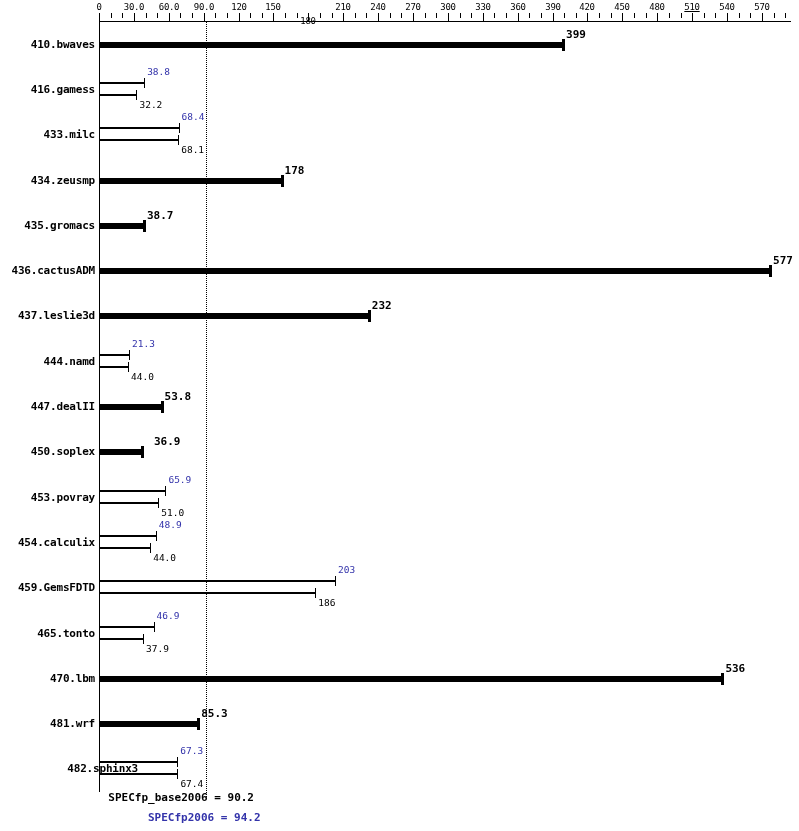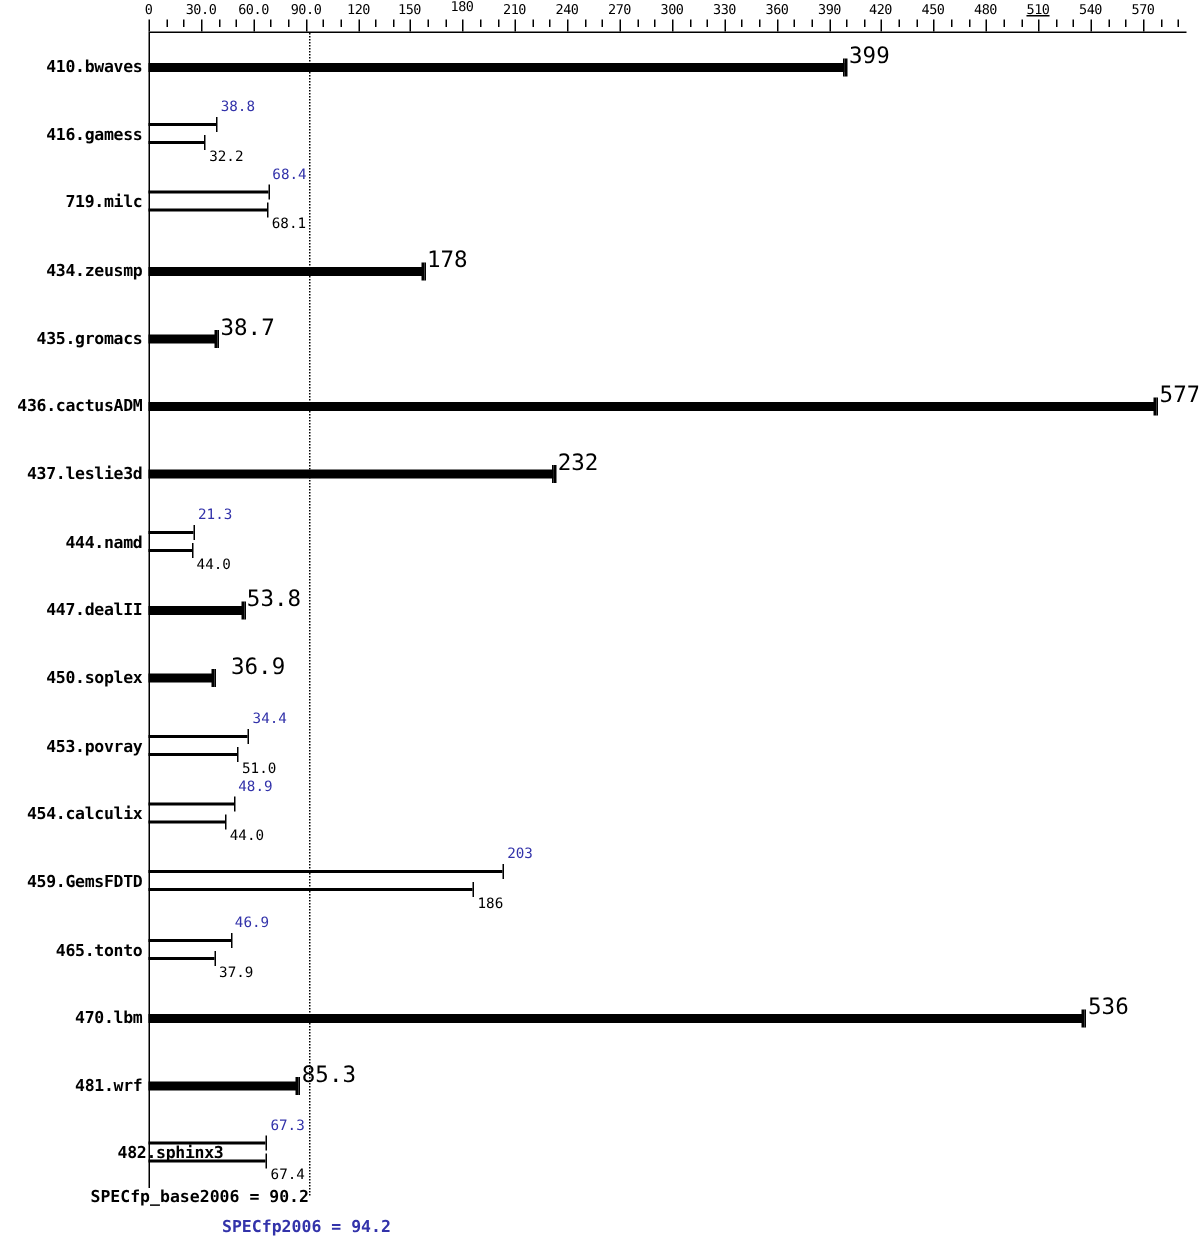--- a/index.html
+++ b/index.html
@@ -79,23 +79,24 @@
     white-space: nowrap;
   }
   .val-base {
     position: absolute;
     font-size: 9.5px;
     color: #000000;
     white-space: nowrap;
   }
   .val-black {
     position: absolute;
-    font-size: 15px;
-    color: #000000;
-    white-space: nowrap;
+    font-size: 11px;
+    color: #000000;
+    white-space: nowrap;
+    font-weight: bold;
   }
 
   
   .footer-base {
     position: absolute;
     font-size: 11px;
     font-weight: bold;
     color: #000000;
     white-space: nowrap;
     text-align: right;
@@ -174,21 +175,21 @@
       <div class="tick" style="left: 762px; top: 13px; height: 8px;"></div>
       <div class="tick" style="left: 774px; top: 13px; height: 5px;"></div>
       <div class="tick" style="left: 785px; top: 13px; height: 5px;"></div>
       <div class="axis-line" style="left: 99px; top: 21px; width: 692px;"></div>
       <div class="axis-label" style="left: 99px; top: 2px;">0</div>
       <div class="axis-label" style="left: 134px; top: 2px;">30.0</div>
       <div class="axis-label" style="left: 169px; top: 2px;">60.0</div>
       <div class="axis-label" style="left: 204px; top: 2px;">90.0</div>
       <div class="axis-label" style="left: 239px; top: 2px;">120</div>
       <div class="axis-label" style="left: 273px; top: 2px;">150</div>
-      <div class="axis-label" style="left: 308px; top: 0;">180</div>
+      <div class="axis-label" style="left: 308px; top: 16px;">180</div>
       <div class="axis-label" style="left: 343px; top: 2px;">210</div>
       <div class="axis-label" style="left: 378px; top: 2px;">240</div>
       <div class="axis-label" style="left: 413px; top: 2px;">270</div>
       <div class="axis-label" style="left: 448px; top: 2px;">300</div>
       <div class="axis-label" style="left: 483px; top: 2px;">330</div>
       <div class="axis-label" style="left: 518px; top: 2px;">360</div>
       <div class="axis-label" style="left: 553px; top: 2px;">390</div>
       <div class="axis-label" style="left: 587px; top: 2px;">420</div>
       <div class="axis-label" style="left: 622px; top: 2px;">450</div>
       <div class="axis-label" style="left: 657px; top: 2px;">480</div>
@@ -204,21 +205,21 @@
       <div class="cap" style="left: 563.047px; top: 38.65px; height: 12px;"></div>
       <div class="cap" style="left: 564.047px; top: 38.65px; height: 12px;"></div>
       <div class="val-black" style="left: 566.047px; top: 27.65px;">399</div>
       <div class="row-label" style="left: 0px; width: 95px; top: 82.95px;">416.gamess</div>
       <div class="bar-peak" style="left: 99px; top: 81.95px; width: 45.1254px; height: 2px;"></div>
       <div class="cap" style="left: 144px; top: 77.95px; height: 10px;"></div>
       <div class="val-peak" style="left: 147.125px; top: 65.95px;">38.8</div>
       <div class="bar-base" style="left: 99px; top: 93.95px; width: 37.4494px; height: 2px;"></div>
       <div class="cap" style="left: 136px; top: 89.95px; height: 10px;"></div>
       <div class="val-base" style="left: 139.449px; top: 98.95px;">32.2</div>
-      <div class="row-label" style="left: 0px; width: 95px; top: 128.25px;">719.milc</div>
+      <div class="row-label" style="left: 0px; width: 95px; top: 128.25px;">433.milc</div>
       <div class="bar-peak" style="left: 99px; top: 127.25px; width: 79.5509px; height: 2px;"></div>
       <div class="cap" style="left: 179px; top: 123.25px; height: 10px;"></div>
       <div class="val-peak" style="left: 181.551px; top: 111.25px;">68.4</div>
       <div class="bar-base" style="left: 99px; top: 139.25px; width: 79.202px; height: 2px;"></div>
       <div class="cap" style="left: 178px; top: 135.25px; height: 10px;"></div>
       <div class="val-base" style="left: 181.202px; top: 144.25px;">68.1</div>
       <div class="row-label" style="left: 0px; width: 95px; top: 173.55px;">434.zeusmp</div>
       <div class="bar-peak" style="left: 99px; top: 177.55px; width: 182.595px; height: 6px;"></div>
       <div class="cap" style="left: 280.595px; top: 174.55px; height: 12px;"></div>
       <div class="cap" style="left: 281.595px; top: 174.55px; height: 12px;"></div>
@@ -257,21 +258,21 @@
       <div class="val-black" style="left: 164.571px; top: 390.05px;">53.8</div>
       <div class="row-label" style="left: 0px; width: 95px; top: 445.35px;">450.soplex</div>
       <div class="bar-peak" style="left: 99px; top: 449.35px; width: 42.9156px; height: 6px;"></div>
       <div class="cap" style="left: 140.916px; top: 446.35px; height: 12px;"></div>
       <div class="cap" style="left: 141.916px; top: 446.35px; height: 12px;"></div>
       <div class="cap" style="left: 142.916px; top: 446.35px; height: 12px;"></div>
       <div class="val-black" style="left: 154px; top: 435.35px;">36.9</div>
       <div class="row-label" style="left: 0px; width: 95px; top: 490.65px;">453.povray</div>
       <div class="bar-peak" style="left: 99px; top: 489.65px; width: 66.4087px; height: 2px;"></div>
       <div class="cap" style="left: 165px; top: 485.65px; height: 10px;"></div>
-      <div class="val-peak" style="left: 168.409px; top: 473.65px;">34.4</div>
+      <div class="val-peak" style="left: 168.409px; top: 473.65px;">65.9</div>
       <div class="bar-base" style="left: 99px; top: 501.65px; width: 59.3143px; height: 2px;"></div>
       <div class="cap" style="left: 158px; top: 497.65px; height: 10px;"></div>
       <div class="val-base" style="left: 161.314px; top: 506.65px;">51.0</div>
       <div class="row-label" style="left: 0px; width: 95px; top: 535.95px;">454.calculix</div>
       <div class="bar-peak" style="left: 99px; top: 534.95px; width: 56.8719px; height: 2px;"></div>
       <div class="cap" style="left: 156px; top: 530.95px; height: 10px;"></div>
       <div class="val-peak" style="left: 158.872px; top: 518.95px;">48.9</div>
       <div class="bar-base" style="left: 99px; top: 546.95px; width: 51.1731px; height: 2px;"></div>
       <div class="cap" style="left: 150px; top: 542.95px; height: 10px;"></div>
       <div class="val-base" style="left: 153.173px; top: 551.95px;">44.0</div>
@@ -294,28 +295,28 @@
       <div class="cap" style="left: 721.382px; top: 672.85px; height: 12px;"></div>
       <div class="cap" style="left: 722.382px; top: 672.85px; height: 12px;"></div>
       <div class="cap" style="left: 723.382px; top: 672.85px; height: 12px;"></div>
       <div class="val-black" style="left: 725.382px; top: 661.85px;">536</div>
       <div class="row-label" style="left: 0px; width: 95px; top: 717.15px;">481.wrf</div>
       <div class="bar-peak" style="left: 99px; top: 721.15px; width: 99.2061px; height: 6px;"></div>
       <div class="cap" style="left: 197.206px; top: 718.15px; height: 12px;"></div>
       <div class="cap" style="left: 198.206px; top: 718.15px; height: 12px;"></div>
       <div class="cap" style="left: 199.206px; top: 718.15px; height: 12px;"></div>
       <div class="val-black" style="left: 201.206px; top: 707.15px;">85.3</div>
-      <div class="row-label" style="left: 15px; width: 95px; top: 762.45px; padding-left: 39px;">482.sphinx3</div>
+      <div class="row-label" style="left: 4px; width: 95px; top: 762.45px; padding-left: 39px;">482.sphinx3</div>
       <div class="bar-peak" style="left: 99px; top: 761.45px; width: 78.2716px; height: 2px;"></div>
       <div class="cap" style="left: 177px; top: 757.45px; height: 10px;"></div>
       <div class="val-peak" style="left: 180.272px; top: 745.45px;">67.3</div>
       <div class="bar-base" style="left: 99px; top: 773.45px; width: 78.3879px; height: 2px;"></div>
       <div class="cap" style="left: 177px; top: 769.45px; height: 10px;"></div>
       <div class="val-base" style="left: 180.388px; top: 778.45px;">67.4</div>
     </div>
 
   <div class="plot-left-border" style="left:99px; top:22px; height:770px;"></div>
   <div class="baseline-marker" style="left:206px; top:22px; height:775px;"></div>
 
-  <div class="footer-base" style="left:0px; top:791px; width:206px;">SPECfp_base2006 = 90.2</div>
+  <div class="footer-base" style="left:0px; top:791px; width:206px;padding-left:48px;">SPECfp_base2006 = 90.2</div>
   <div class="footer-peak" style="left:148px; top:811px;">SPECfp2006 = 94.2</div>
 
 </div>
 
 </body></html>

